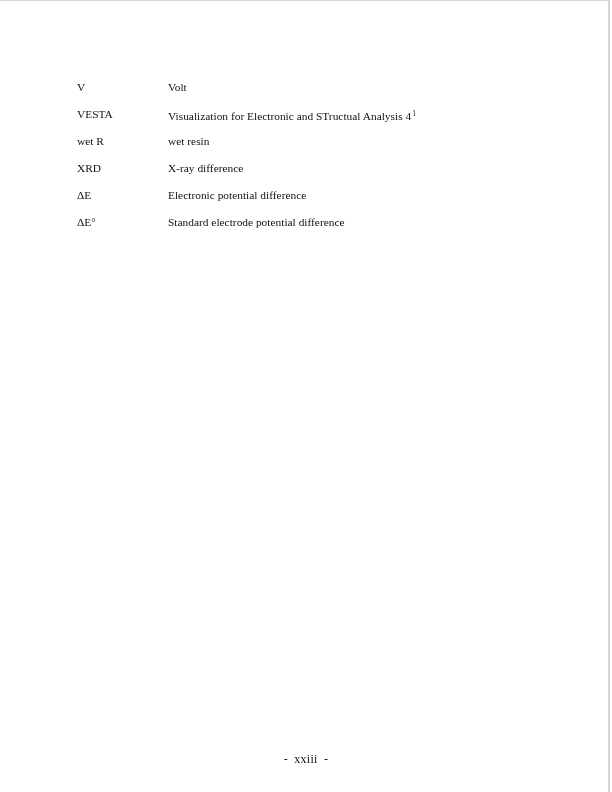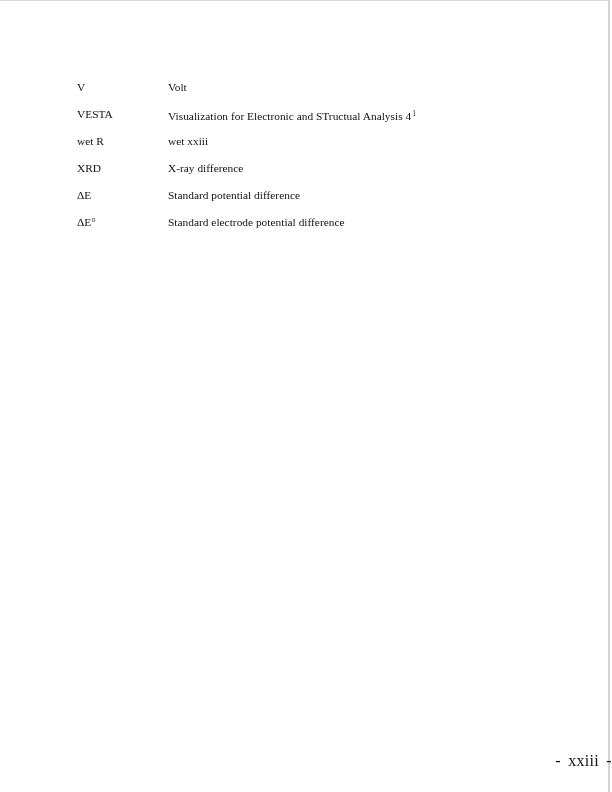--- a/index.html
+++ b/index.html
@@ -54,50 +54,50 @@
     .sup {
       font-size: 7.5px;
       vertical-align: 4px;
       margin-left: 1px;
     }
     .page-number {
       position: absolute;
       left: 0;
       width: 612px;
       top: 751px;
-      text-align: right;
-      font-size: 16px;
+      text-align: center;
+      font-size: 12px;
       letter-spacing: 0.3px;
       word-spacing: 3px;
     }
   </style>
 </head>
 <body>
 
 <div class="page">
   <ul class="abbr-list">
     <li class="abbr-row">
       <span class="abbr-term">V</span>
       <span class="abbr-def">Volt</span>
     </li>
     <li class="abbr-row">
       <span class="abbr-term">VESTA</span>
       <span class="abbr-def"><span>Visualization for Electronic and STructual Analysis 4</span><span class="sup">1</span></span>
     </li>
     <li class="abbr-row">
       <span class="abbr-term">wet R</span>
-      <span class="abbr-def">wet xxiii</span>
+      <span class="abbr-def">wet resin</span>
     </li>
     <li class="abbr-row">
       <span class="abbr-term">XRD</span>
       <span class="abbr-def">X-ray difference</span>
     </li>
     <li class="abbr-row">
       <span class="abbr-term">ΔE</span>
-      <span class="abbr-def">Standard potential difference</span>
+      <span class="abbr-def">Electronic potential difference</span>
     </li>
     <li class="abbr-row">
       <span class="abbr-term">ΔE°</span>
       <span class="abbr-def">Standard electrode potential difference</span>
     </li>
   </ul>
 
   <div class="page-number">-  xxiii  -</div>
 </div>
 

